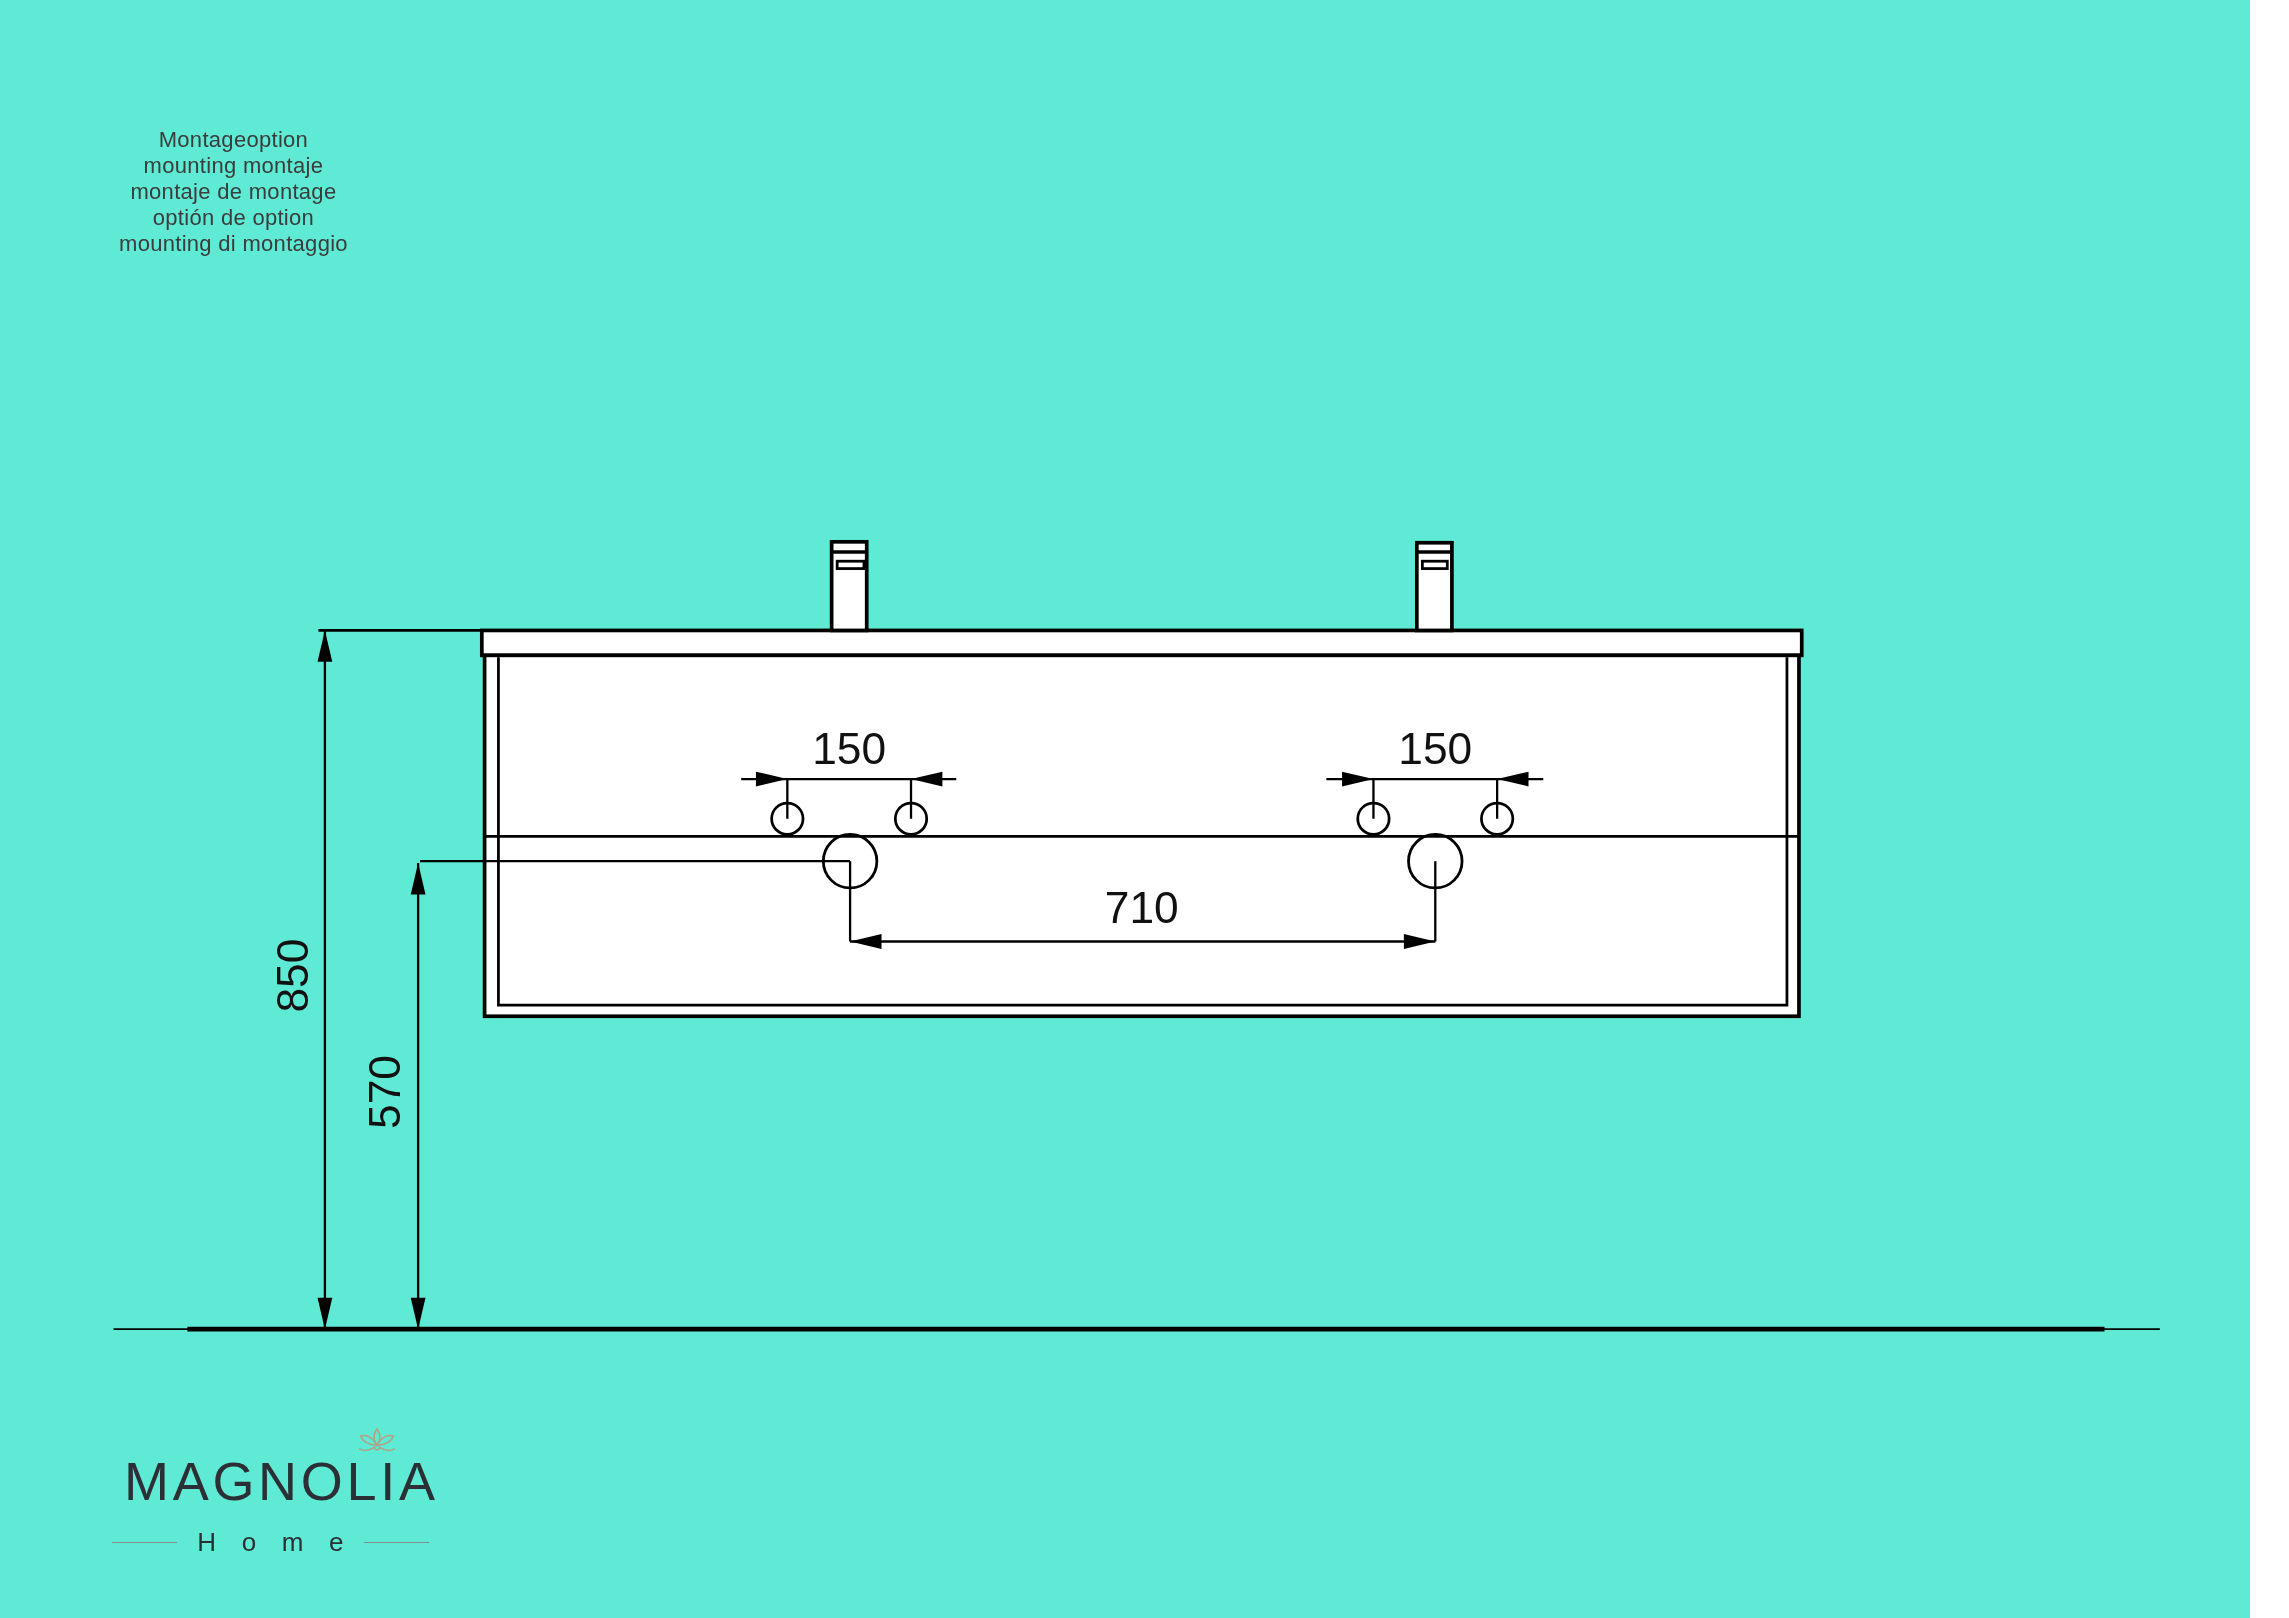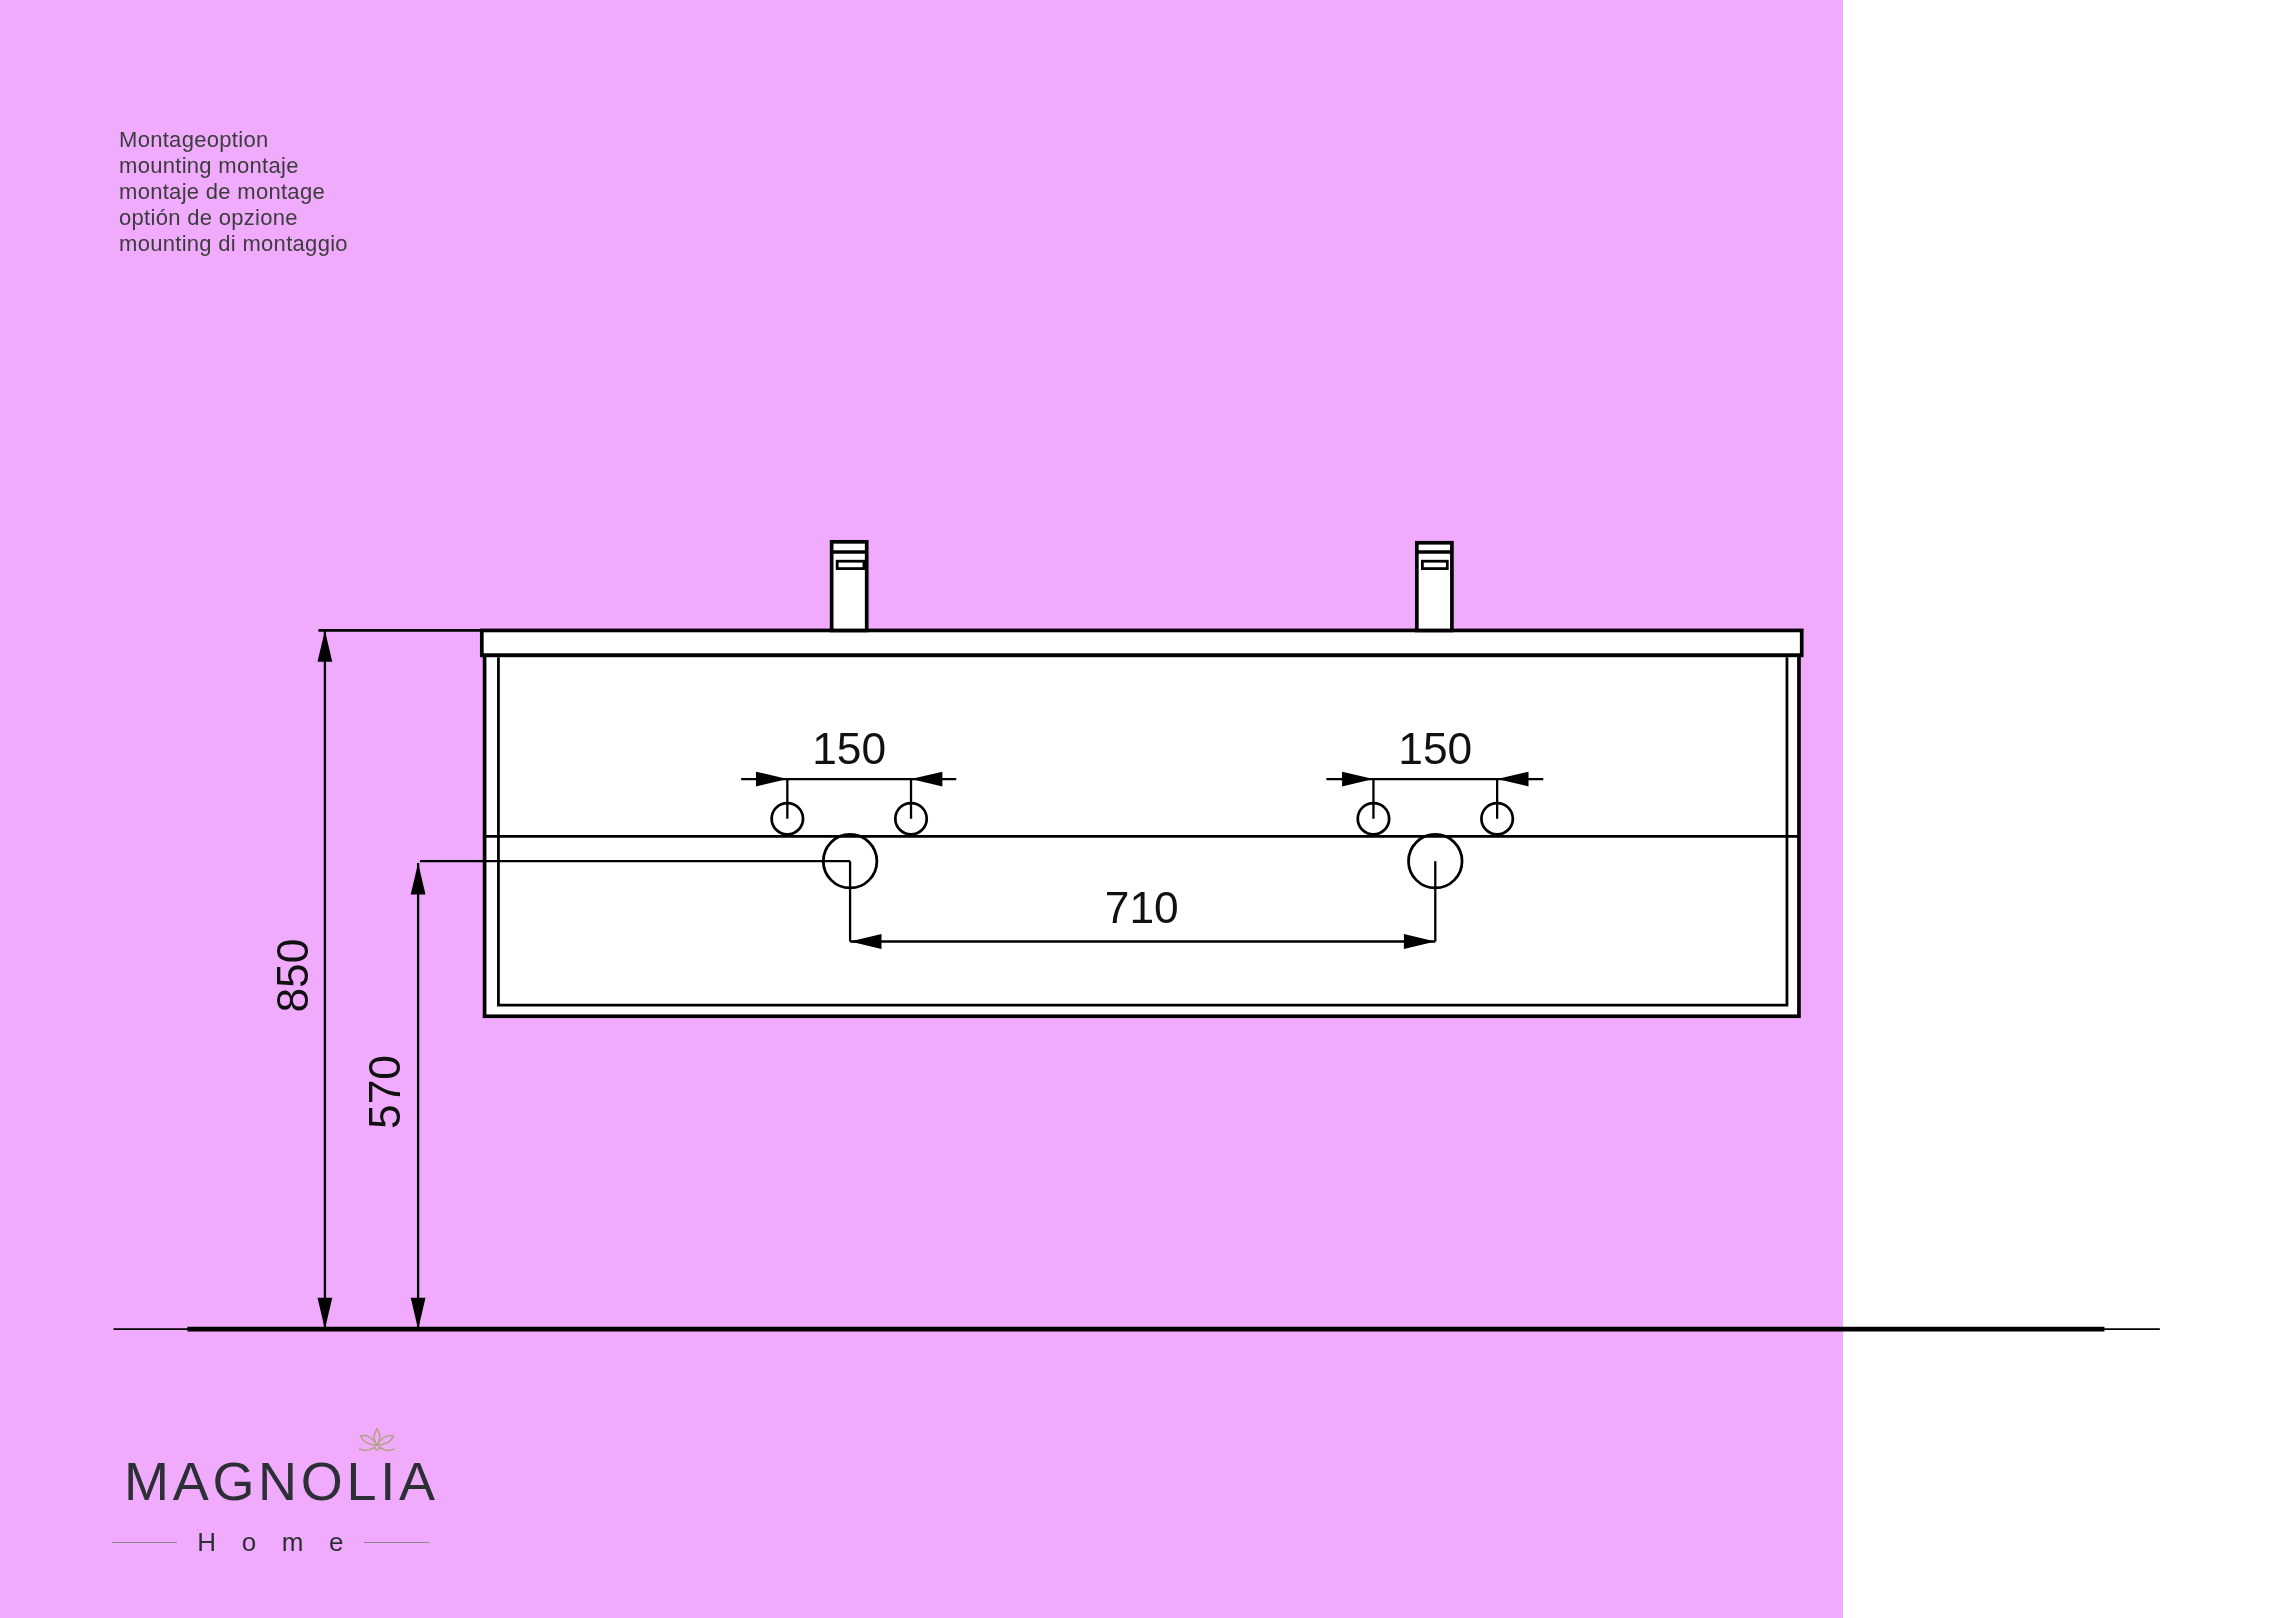--- a/index.html
+++ b/index.html
@@ -7,23 +7,24 @@
     padding: 0;
     background: #ffffff;
     width: 2290px;
     height: 1619px;
     overflow: hidden;
     font-family: "Liberation Sans", sans-serif;
   }
   .stage {
     position: absolute;
     left: 0; top: 0;
-    width: 1843px;
+    width: 2250px;
     height: 1619px;
-    background: #f0abfc;
+    background: #5eead4;
+    text-align: center;
   }
   .title-block {
     position: absolute;
     left: 119px;
     top: 127px;
     font-size: 22px;
     line-height: 26px;
     color: #3c3c3c;
     letter-spacing: 0.3px;
     white-space: nowrap;
@@ -87,21 +88,21 @@
 </style>
 </head>
 <body>
 
 <div class="stage">
 
   <div class="title-block">
     <div>Montageoption</div>
     <div>mounting montaje</div>
     <div>montaje de montage</div>
-    <div>optión de opzione</div>
+    <div>optión de option</div>
     <div>mounting di montaggio</div>
   </div>
 
   <svg class="drawing" viewBox="0 0 2481 1754">
 
     <g>
       <line x1="123" y1="1440" x2="2340" y2="1440" stroke="#000" stroke-width="2"></line>
       <line x1="203" y1="1440" x2="2280" y2="1440" stroke="#000" stroke-width="5"></line>
     </g>
 

